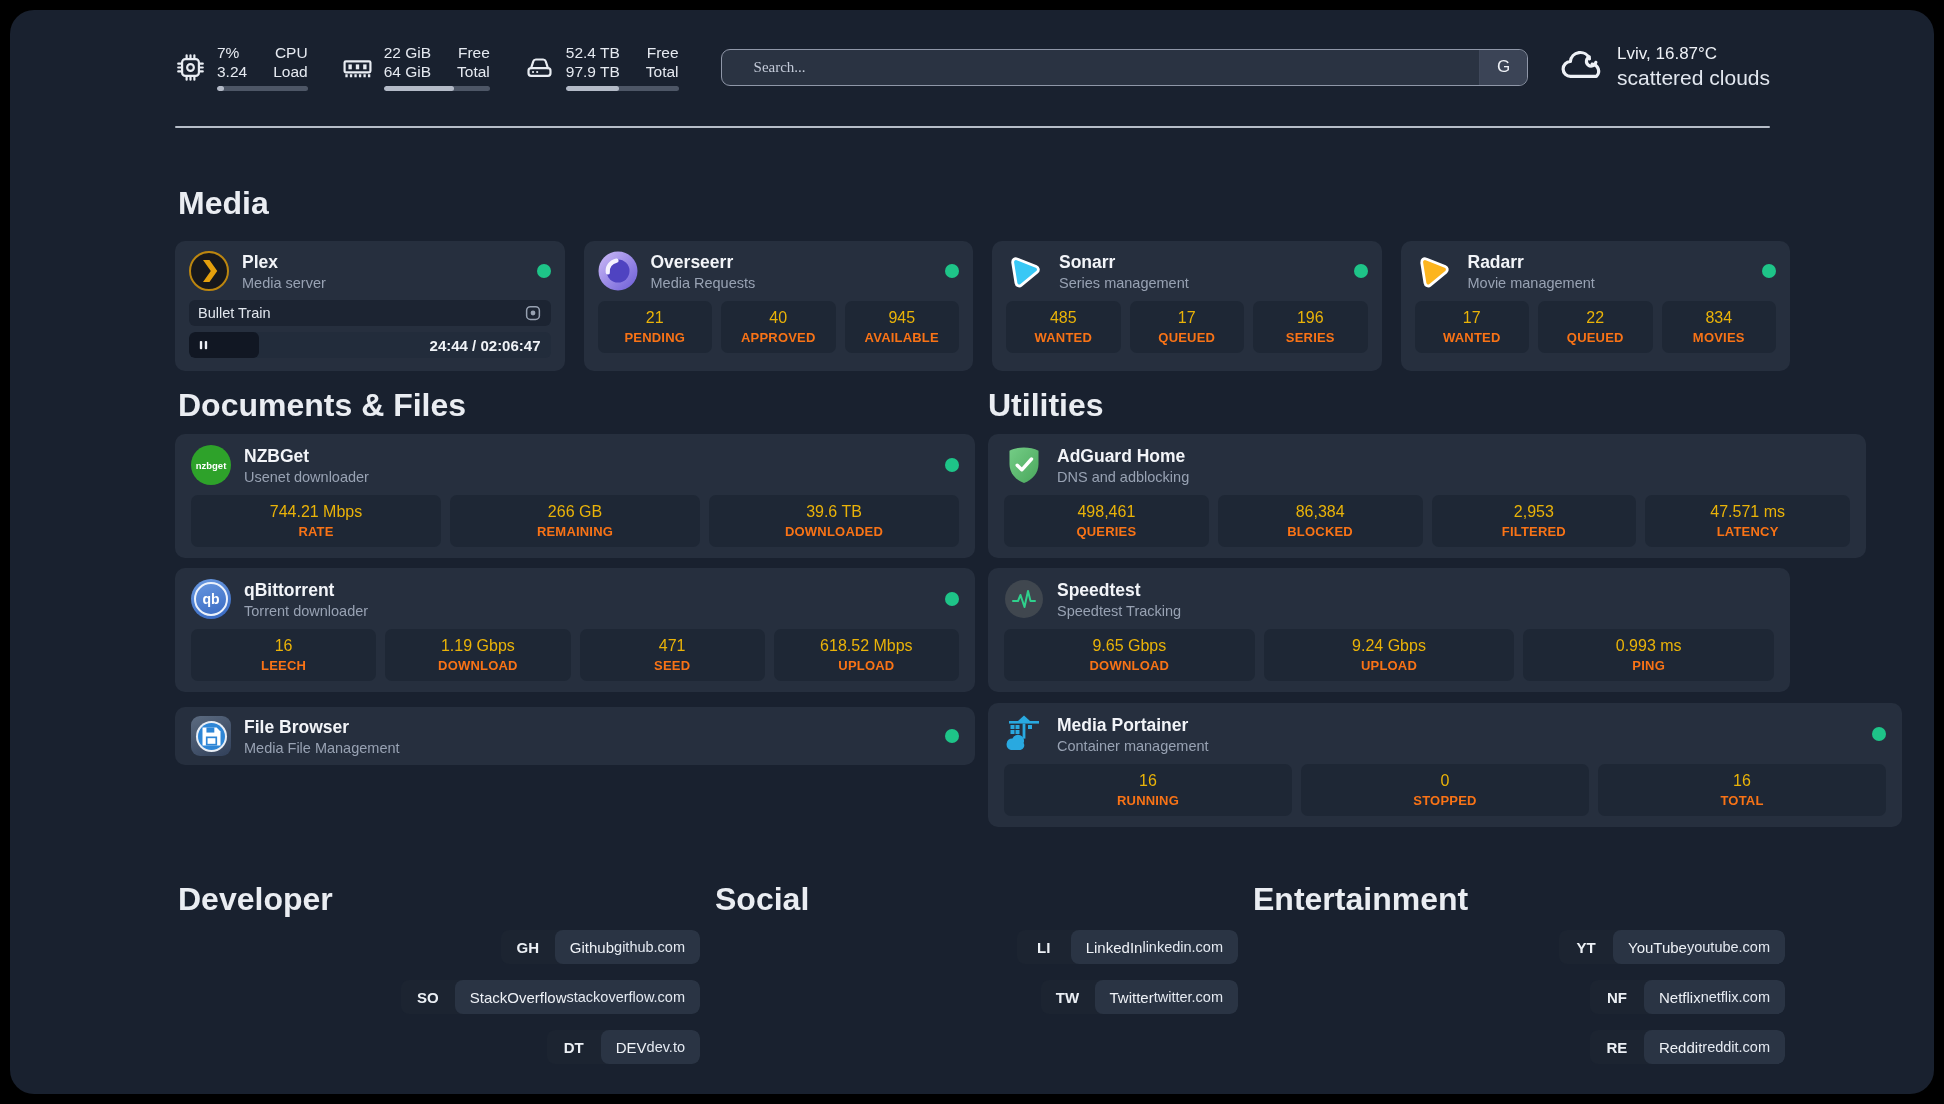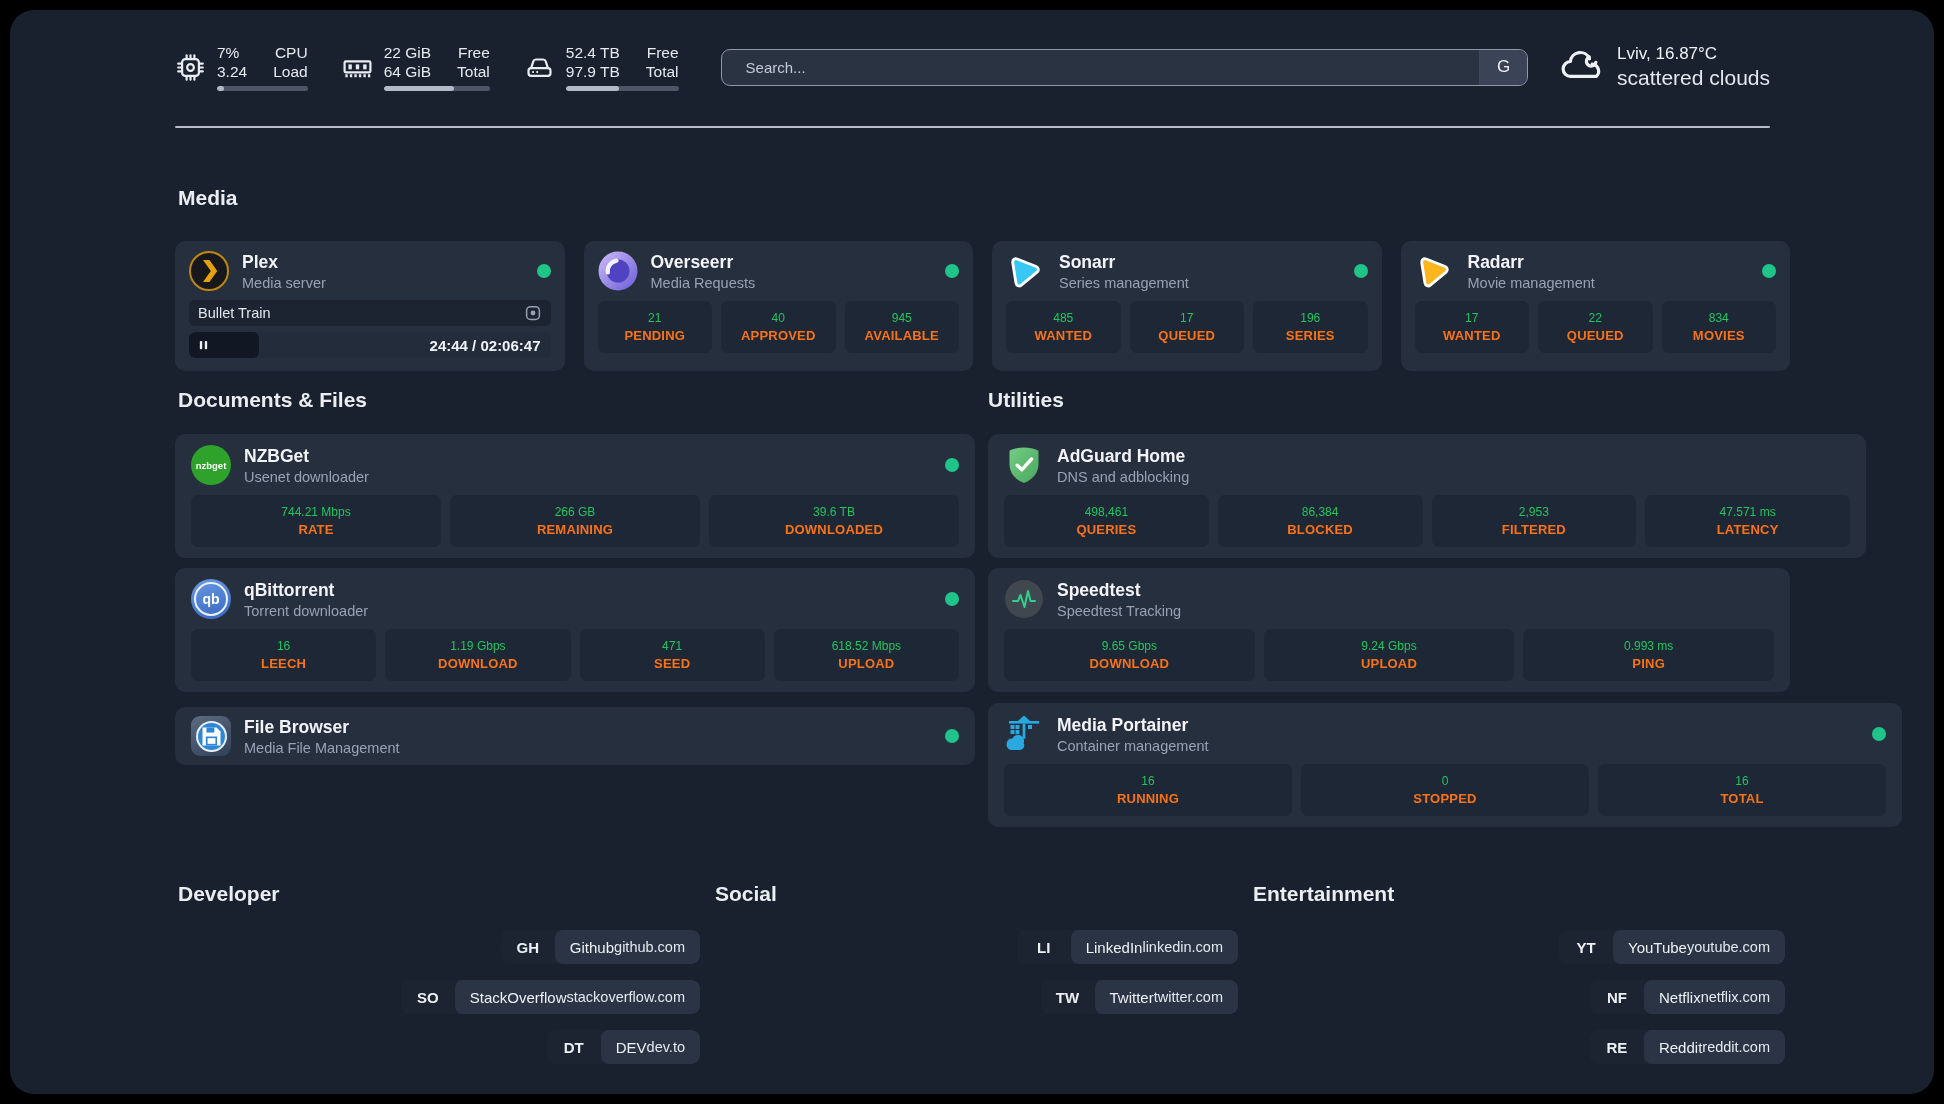--- a/index.html
+++ b/index.html
@@ -16,35 +16,35 @@
   .stat-body{display:flex;flex-direction:column;gap:5px;}
   .stat-rows{display:flex;gap:26px;font-size:15.5px;color:#e6eaf1;line-height:1.25;}
   .col-vals{display:flex;flex-direction:column;}
   .col-labs{display:flex;flex-direction:column;text-align:right;}
   .bar{height:5px;border-radius:3px;background:#4d5666;overflow:hidden;width:100%;}
   .bar i{display:block;height:100%;background:#b3bac7;border-radius:3px;}
 
   .search{flex:1;margin:0 30px 0 42px;height:37px;border:1px solid #8f97a8;border-radius:9px;
           background:#2a3342;display:flex;align-items:stretch;overflow:hidden;box-sizing:border-box;}
   .search input{flex:1;background:transparent;border:none;outline:none;color:#dfe4ee;
-                font-size:15px;padding:0 24px;font-family:Liberation Sans, sans-serif;}
+                font-size:15px;padding:0 24px;font-family:Liberation Serif, serif;margin-left:8px;}
   .search input::placeholder{color:#c3cad8;}
   .g-btn{width:48px;background:#3b4456;border:none;border-left:1px solid #79819311;color:#eef1f6;
          font-size:17px;font-weight:500;cursor:pointer;border-radius:0 8px 8px 0;font-family:inherit;}
 
   .weather{display:flex;align-items:center;gap:13px;color:#eef1f6;cursor:pointer;}
   .weather-icon{width:46px;height:40px;color:#eef1f6;display:flex;}
   .weather-icon svg{width:100%;height:100%;}
   .w1{font-size:17px;}
   .w2{font-size:21px;color:#e2e7ef;margin-top:2px;}
 
   .divider{position:absolute;left:165px;right:164px;top:116px;height:2px;background:#b6bdc8;border-radius:1px;}
 
   
-  .sec-title{position:absolute;margin:0;font-size:21px;font-weight:600;color:#eaedf2;line-height:1.1;}
+  .sec-title{position:absolute;margin:0;font-size:32px;font-weight:600;color:#eaedf2;line-height:1.1;}
   #h-media{left:168px;top:176px;}
   #h-documents{left:168px;top:378px;}
   #h-utilities{left:978px;top:378px;}
   #h-developer{left:168px;top:872px;}
   #h-social{left:705px;top:872px;}
   #h-entertainment{left:1243px;top:872px;}
 
   #cards-media{position:absolute;left:165px;top:231px;width:1615px;display:grid;
                grid-template-columns:repeat(4,1fr);gap:19px;}
   #cards-media .card{height:130px;padding:10px 14px;}
@@ -56,21 +56,21 @@
   .icon-circle{width:40px;height:40px;border-radius:50%;display:flex;align-items:center;justify-content:center;box-sizing:border-box;}
   .i40{width:40px;height:40px;} .i22{width:21px;height:21px;} .i14{width:14px;height:14px;}
   .app-names{display:flex;flex-direction:column;gap:2px;}
   .app-title{font-size:17.5px;font-weight:700;color:#f2f4f8;}
   .app-sub{font-size:14.5px;color:#98a2b3;}
   .dot{width:14px;height:14px;border-radius:50%;background:#1ec488;margin-left:auto;flex:none;}
 
   .stats{display:grid;gap:9px;margin-top:10px;}
   .stat-box{background:#1e2735;border-radius:7px;height:52px;display:flex;flex-direction:column;
             align-items:center;justify-content:center;gap:3px;}
-  .sb-val{font-size:12px;color:#22c55e;}
+  .sb-val{font-size:16px;color:#eab308;}
   .sb-lab{font-size:13px;font-weight:700;color:#f97316;letter-spacing:.2px;}
 
   .media-row{margin-top:9px;height:26px;background:#1c2432;border-radius:6px;display:flex;
              align-items:center;justify-content:space-between;padding:0 9px;}
   .ms-title{font-size:14.5px;color:#e2e7ee;}
   .mini-icon{width:18px;height:18px;display:flex;}
   .mini-icon svg{width:100%;height:100%;}
   .progress-row{margin-top:6px;height:26px;border-radius:6px;background:#222c3b;position:relative;overflow:hidden;}
   .progress-fill{position:absolute;left:0;top:0;bottom:0;background:#111723;border-radius:6px;
                  display:flex;align-items:center;padding-left:9px;box-sizing:border-box;}

